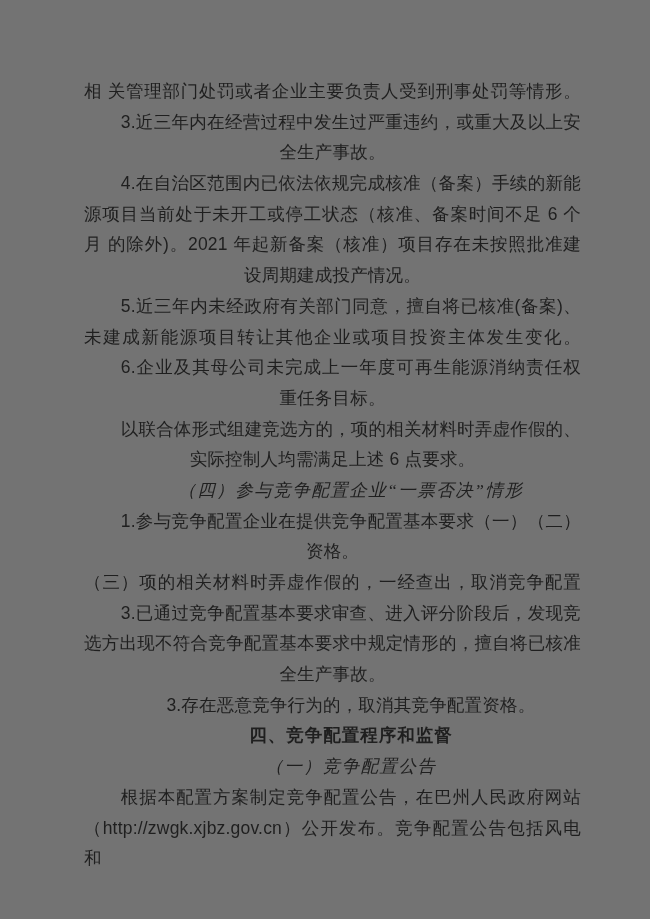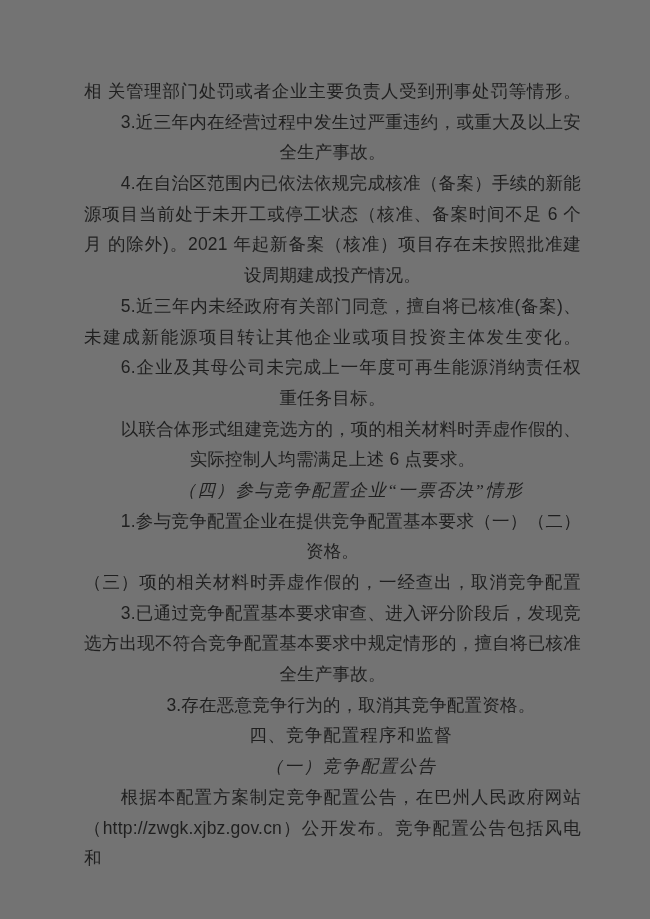--- a/index.html
+++ b/index.html
@@ -37,21 +37,21 @@
   }
   .indent {
     text-indent: 2.1em;
   }
   .kai {
     font-family: Liberation Serif, serif;
     font-style: italic;
     letter-spacing: 1.5px;
   }
   .bold {
-    font-weight: normal;
+    font-weight: bold;
     letter-spacing: 1px;
   }
 </style>
 </head>
 <body>
 
 <div class="page">
   <div class="content">
     <div class="line fill">相 关管理部门处罚或者企业主要负责人受到刑事处罚等情形。</div>
     <div class="line indent fill">3.近三年内在经营过程中发生过严重违约，或重大及以上安</div>

